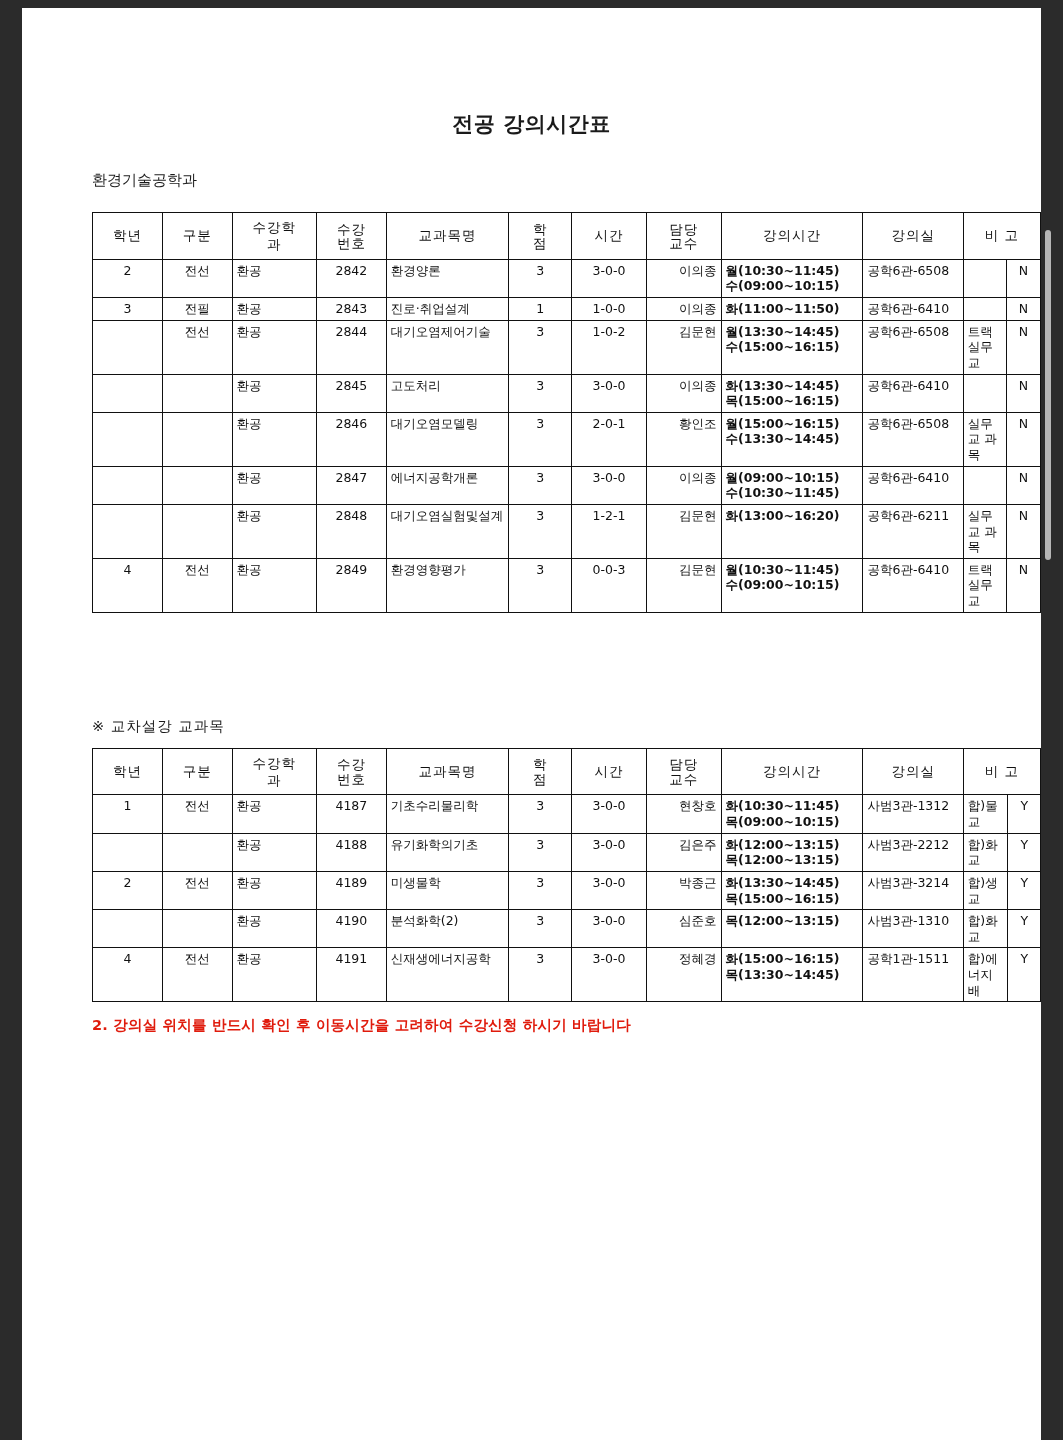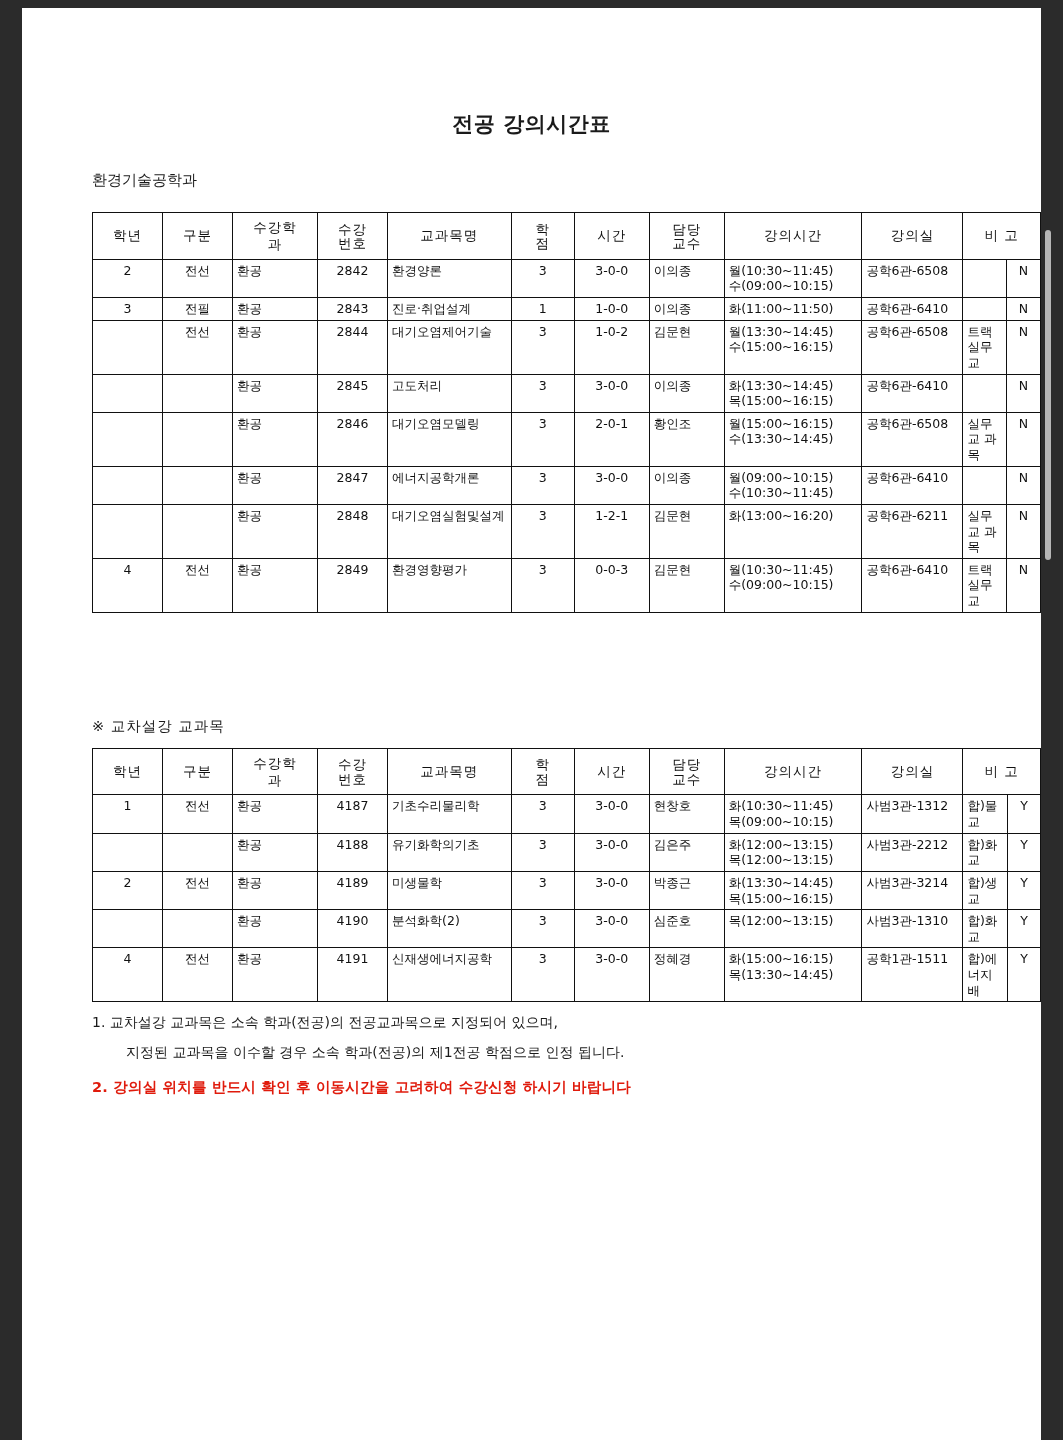--- a/index.html
+++ b/index.html
@@ -78,27 +78,27 @@
     padding: 6px 18px;
     letter-spacing: 1px;
   }
   .c-year   { width: 52px;  text-align: center; }
   .c-type   { width: 52px;  text-align: center; }
   .c-dept   { width: 82px;  }
   .c-num    { width: 52px;  text-align: center; }
   .c-name   { width: 160px; }
   .c-credit { width: 38px;  text-align: center; }
   .c-hours  { width: 62px;  text-align: center; margin-left: 14px; }
-  .c-prof   { width: 62px;  text-align: left; }
+  .c-prof   { width: 62px;  text-align: right; }
   .c-time   { width: 138px; }
   .c-room   { width: 108px; }
   .c-note   { width: 50px;  font-size: 11px; line-height: 1.15; }
   .c-flag   { width: 36px;  text-align: center; }
 
-  .two-line { display: block; }
+  .two-line { display: block; font-weight: bold; }
   .stack { line-height: 1.15; }
   .red { color: #d12c20; }
   .cross-title {
     margin-left: 70px;
     margin-top: 104px;
     font-size: 14.5px;
     color: #1a1a1a;
     letter-spacing: 1px;
   }
   .notes {
@@ -450,24 +450,20 @@
         <td class="c-room red">공학1관-1511</td>
         <td class="c-note">
           <span class="stack">합)에</span>
           <span class="stack">너지배</span>
         </td>
         <td class="c-flag">Y</td>
       </tr>
     </tbody>
   </table>
 
-  <div class="notes">
-    <span>1. 교차설강 교과목은 소속 학과(전공)의 전공교과목으로 지정되어 있으며,</span>
-    <span class="indent">지정된 교과목을 이수할 경우 소속 학과(전공)의 제1전공 학점으로 인정 됩니다.</span>
-  </div>
 
   <div class="note-red-bold">2. 강의실 위치를 반드시 확인 후 이동시간을 고려하여 수강신청 하시기 바랍니다</div>
 
 
 </div>
 
 <div class="scrollbar-track">
   <div class="scrollbar-thumb"></div>
 </div>
 

